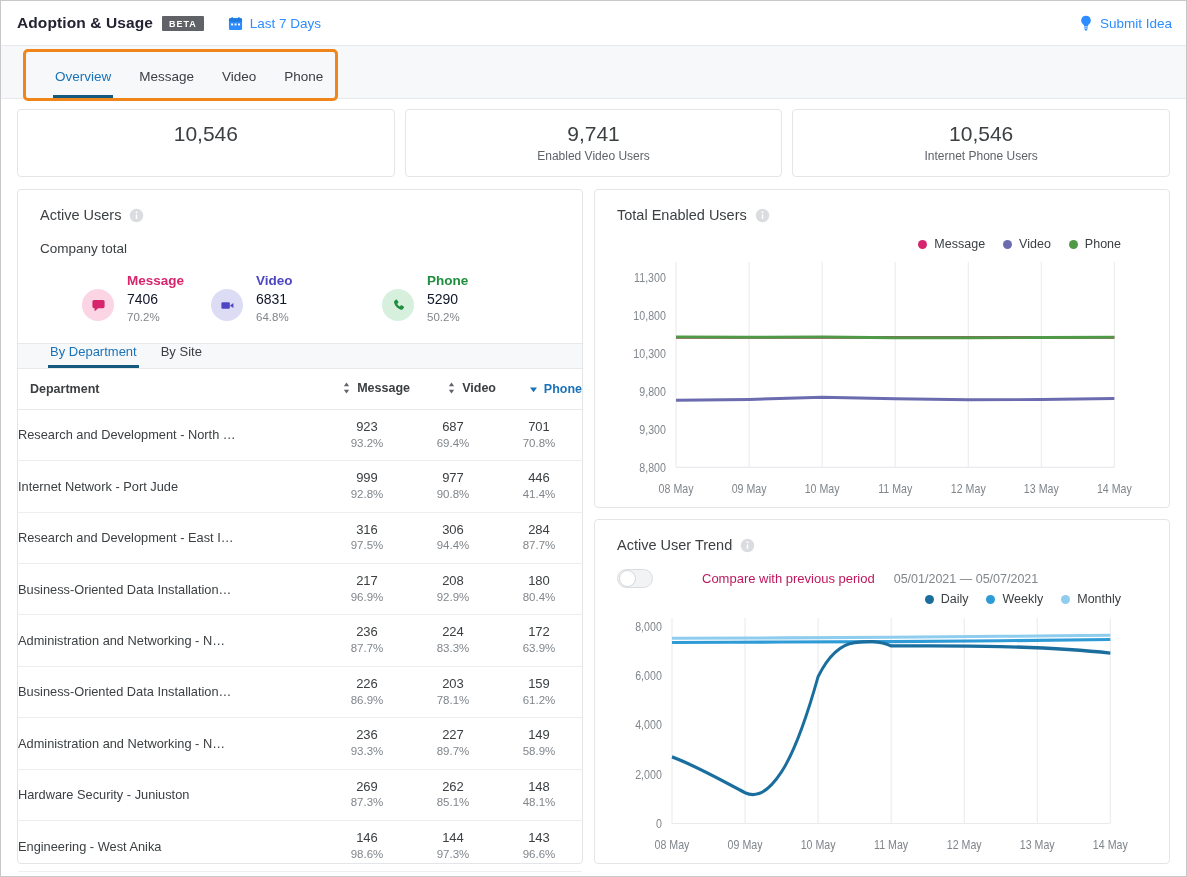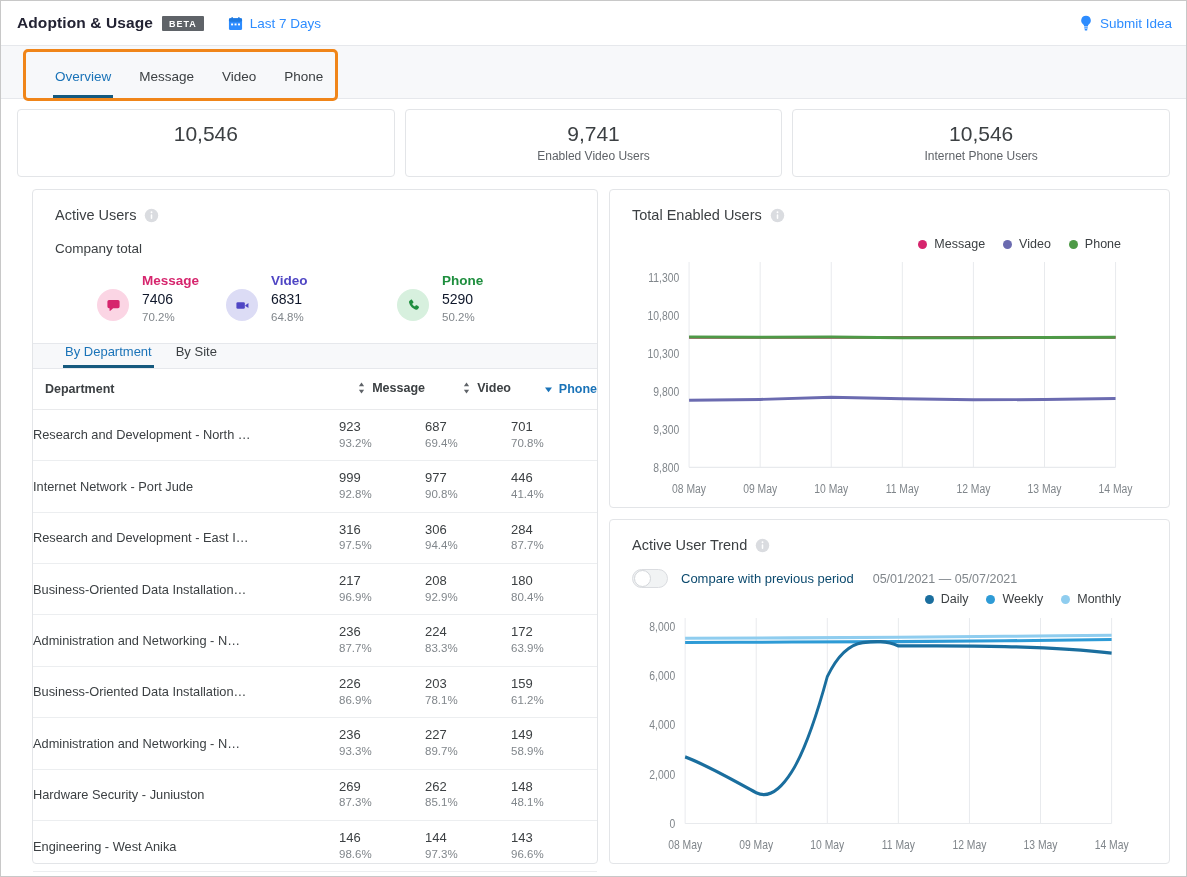--- a/index.html
+++ b/index.html
@@ -67,21 +67,21 @@
   .kpi-row { display: flex; gap: 10px; padding: 10px 16px 6px; flex: 0 0 auto; }
   .kpi-card {
     flex: 1 1 0; border: 1px solid #e3e5e8; border-radius: 4px;
     background: #fff; padding: 11px 0 13px; text-align: center;
   }
   .kpi-value { font-size: 21px; color: #3c4043; font-weight: normal; line-height: 1.25; }
   .kpi-label { font-size: 12px; color: #5f6368; margin-top: 2px; }
 
   
   .body-row { display: flex; gap: 11px; padding: 6px 16px 12px; flex: 1 1 auto; min-height: 0; }
-  .col-left { width: 566px; flex: 0 0 566px; display: flex; flex-direction: column; margin-left: 15px; }
+  .col-left { width: 566px; flex: 0 0 566px; display: flex; flex-direction: column; }
   .col-right { flex: 1 1 auto; display: flex; flex-direction: column; gap: 11px; }
   .panel { border: 1px solid #e3e5e8; border-radius: 4px; background: #fff; }
 
   
   .panel-left { flex: 1 1 auto; display: flex; flex-direction: column; min-height: 0; }
   .panel-head { padding: 17px 22px 0; display: flex; align-items: center; gap: 8px; }
   .panel-title { font-size: 14.5px; color: #3c4043; }
   .info-icon { width: 15px; height: 15px; display: block; }
   .company-total { font-size: 13.5px; color: #3c4043; padding: 18px 22px 0; }
 
@@ -124,21 +124,21 @@
   th.sorted .th-label { color: #1a73b8; }
   .sort-icon { width: 9px; height: 12px; display: block; }
   .caret-icon { width: 9px; height: 7px; display: block; }
   table.dept-table td {
     border-bottom: 1px solid #eceef0; padding: 9px 0; vertical-align: middle;
   }
   td.c-dept {
     font-size: 12.8px; color: #3c4043; padding-left: 12px;
     white-space: nowrap; overflow: hidden; text-overflow: ellipsis;
   }
-  td.c-num { text-align: left; }
+  td.c-num { text-align: center; }
   .num-main { font-size: 13px; color: #3c4043; line-height: 1.3; }
   .num-pct  { font-size: 11.5px; color: #80868b; line-height: 1.35; }
   .pad-r { padding-right: 12px; }
   .col-w-num { width: 86px; }
 
   
   .chart-panel { display: flex; flex-direction: column; }
   .chart-panel.top { flex: 0 0 319px; }
   .chart-panel.bottom { flex: 1 1 auto; min-height: 0; }
   .legend { display: flex; justify-content: flex-end; gap: 18px; padding: 14px 48px 0 0; }
@@ -150,21 +150,21 @@
 
   .toggle-row { display: flex; align-items: center; gap: 13px; padding: 16px 0 0 22px; }
   .toggle {
     width: 36px; height: 19px; border-radius: 10px; background: #f1f3f4;
     border: 1px solid #dadce0; position: relative; cursor: pointer; flex: 0 0 36px;
   }
   .toggle .knob {
     position: absolute; left: 1px; top: 0px; width: 17px; height: 17px;
     border-radius: 50%; background: #fff; border: 1px solid #d3d6da;
   }
-  .toggle-label { font-size: 13px; color: #0c4a6e; }
+  .toggle-label { font-size: 13px; color: #be185d; margin-left: 36px; }
   .toggle-range { font-size: 12.5px; color: #80868b; margin-left: 6px; }
 
   .ax-label { font-size: 10.5px; fill: #80868b; font-family: "Liberation Sans", sans-serif; }
   .grid-line { stroke: #e8eaed; stroke-width: 1; }
 </style>
 </head>
 <body>
 
 <div class="page">
 

